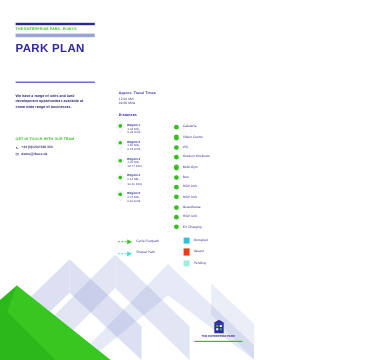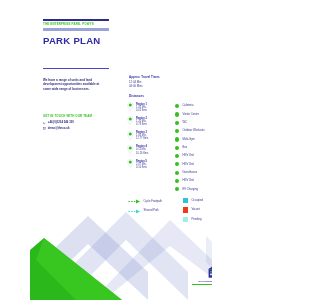--- a/index.html
+++ b/index.html
@@ -13,21 +13,20 @@
     font-family: "Liberation Sans", sans-serif;
     overflow: hidden;
     position: relative;
   }
 
   #page {
     position: absolute;
     inset: 0;
     background: #ffffff;
     overflow: hidden;
-    margin-left: 30px;
   }
 
   
   .deco-layer {
     position: absolute;
     left: 0;
     bottom: 0;
     width: 212px;
     height: 90px;
     overflow: hidden;

